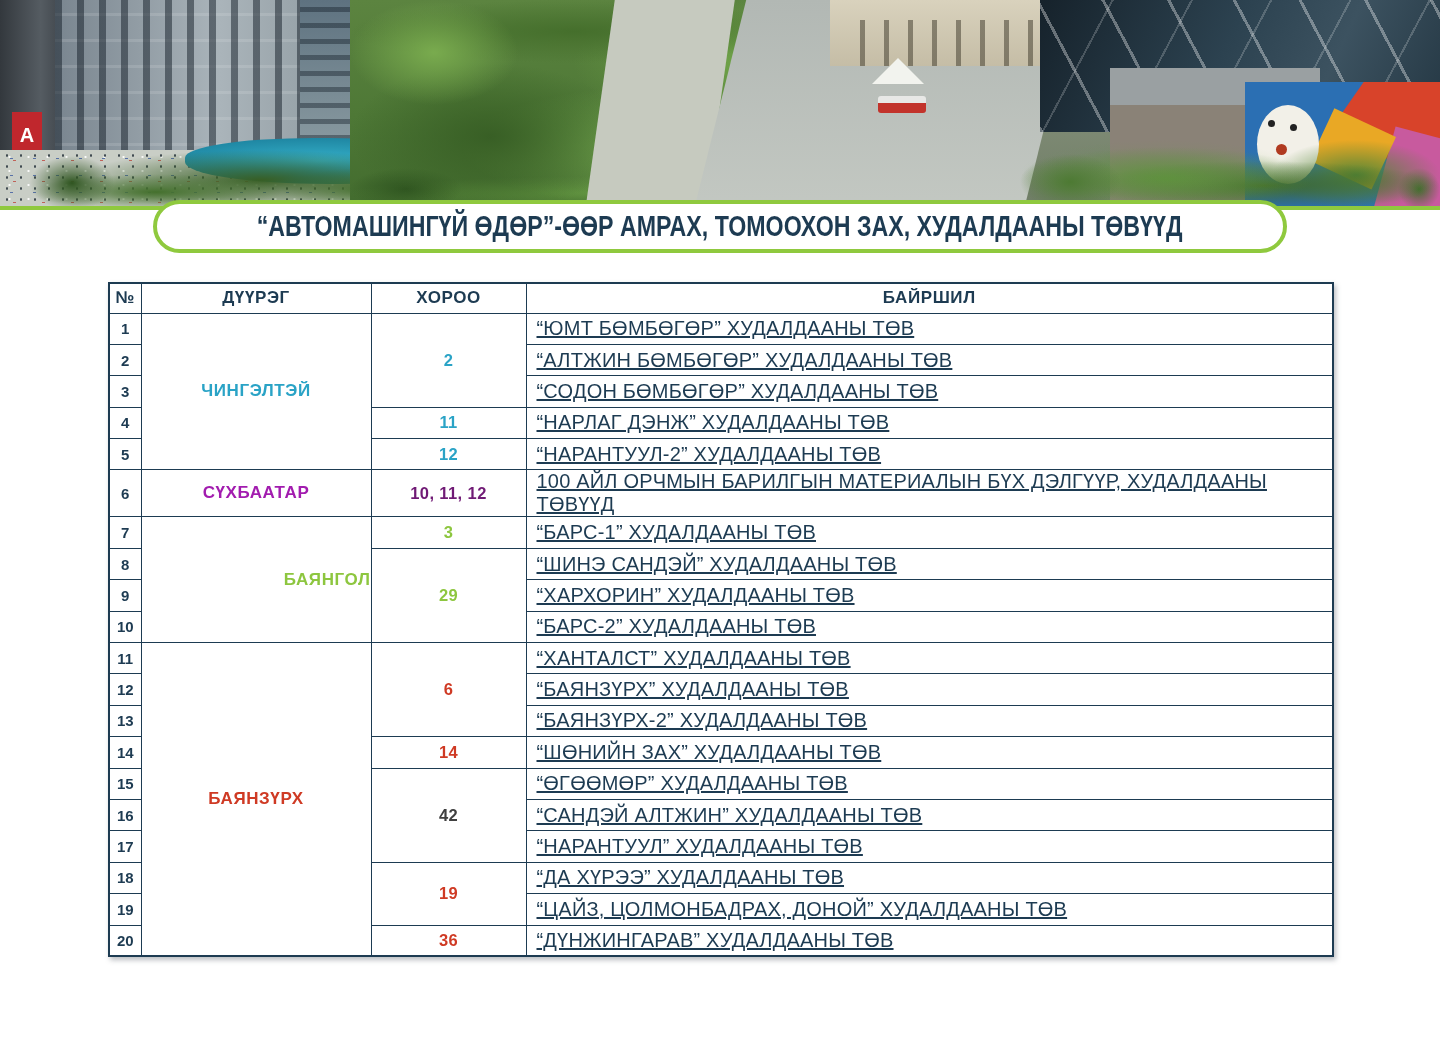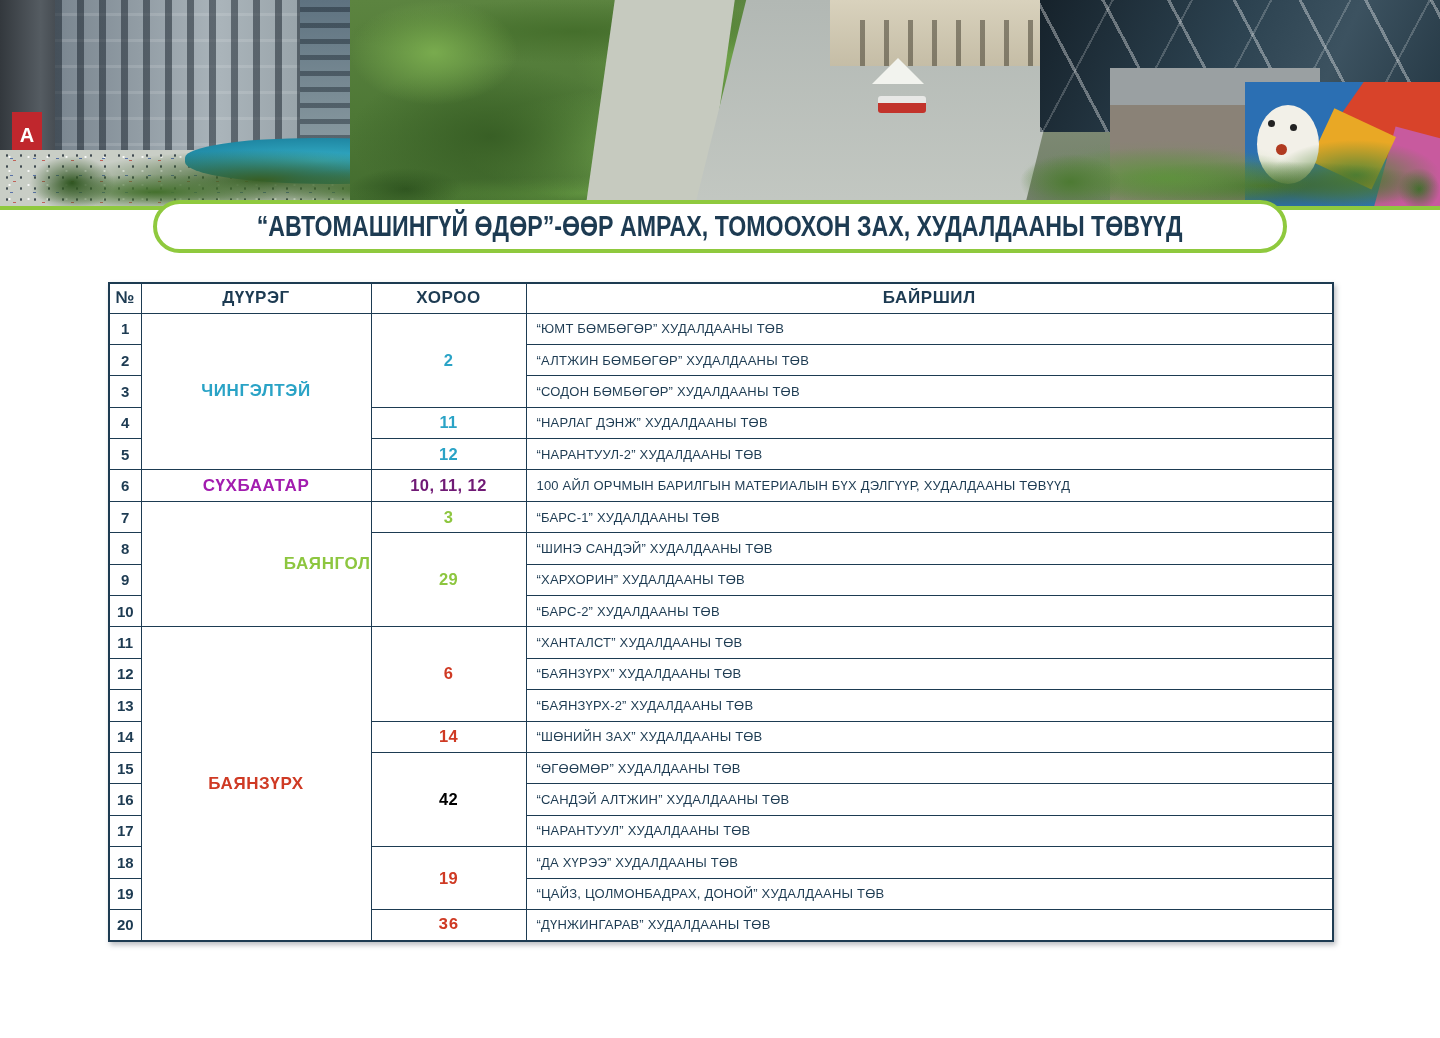--- a/index.html
+++ b/index.html
@@ -103,21 +103,21 @@
   table.loc col.c-khor { width:155px; }
   table.loc col.c-loc  { width:807px; }
   table.loc th, table.loc td { border:1.5px solid #1d3b52; color:#1d3b52; }
   table.loc { border:2.5px solid #1d3b52; }
   table.loc th { height:30px; font-size:17px; font-weight:bold; letter-spacing:.6px;
      text-align:center; }
   table.loc td { height:31.4px; }
   td.num { text-align:center; font-weight:bold; font-size:15px; }
   td.district { text-align:center; font-weight:bold; font-size:17px; letter-spacing:.6px; }
   td.khoroo { text-align:center; font-weight:bold; font-size:16.5px; letter-spacing:.4px; }
-  td.location { text-align:left; padding-left:10px; font-size:13px; letter-spacing:.2px; }
+  td.location { text-align:left; padding-left:10px; font-size:20px; letter-spacing:.2px;text-decoration:underline; }
 </style>
 </head>
 <body>
 
 <div class="stage">
 
   <div class="banner">
     <div class="bld-left-dark"></div>
     <div class="red-sign">A</div>
     <div class="bld-mall"></div>
@@ -226,21 +226,21 @@
           <td class="num">13</td>
           <td class="location">“БАЯНЗҮРХ-2” ХУДАЛДААНЫ ТӨВ</td>
         </tr>
         <tr>
           <td class="num">14</td>
           <td class="khoroo" rowspan="1" style="color: rgb(207, 58, 36);">14</td>
           <td class="location">“ШӨНИЙН ЗАХ” ХУДАЛДААНЫ ТӨВ</td>
         </tr>
         <tr>
           <td class="num">15</td>
-          <td class="khoroo" rowspan="3" style="color: #000000;">42</td>
+          <td class="khoroo" rowspan="3" style="color: #404040;">42</td>
           <td class="location">“ӨГӨӨМӨР” ХУДАЛДААНЫ ТӨВ</td>
         </tr>
         <tr>
           <td class="num">16</td>
           <td class="location">“САНДЭЙ АЛТЖИН” ХУДАЛДААНЫ ТӨВ</td>
         </tr>
         <tr>
           <td class="num">17</td>
           <td class="location">“НАРАНТУУЛ” ХУДАЛДААНЫ ТӨВ</td>
         </tr>
@@ -248,19 +248,19 @@
           <td class="num">18</td>
           <td class="khoroo" rowspan="2" style="color: rgb(207, 58, 36);">19</td>
           <td class="location">“ДА ХҮРЭЭ” ХУДАЛДААНЫ ТӨВ</td>
         </tr>
         <tr>
           <td class="num">19</td>
           <td class="location">“ЦАЙЗ, ЦОЛМОНБАДРАХ, ДОНОЙ” ХУДАЛДААНЫ ТӨВ</td>
         </tr>
         <tr>
           <td class="num">20</td>
-          <td class="khoroo" rowspan="1" style="color: rgb(207, 58, 36); font-family: Liberation Mono, monospace;">36</td>
+          <td class="khoroo" rowspan="1" style="color: rgb(207, 58, 36);">36</td>
           <td class="location">“ДҮНЖИНГАРАВ” ХУДАЛДААНЫ ТӨВ</td>
         </tr>
       </tbody>
   </table>
 
 </div>
 
 </body></html>

